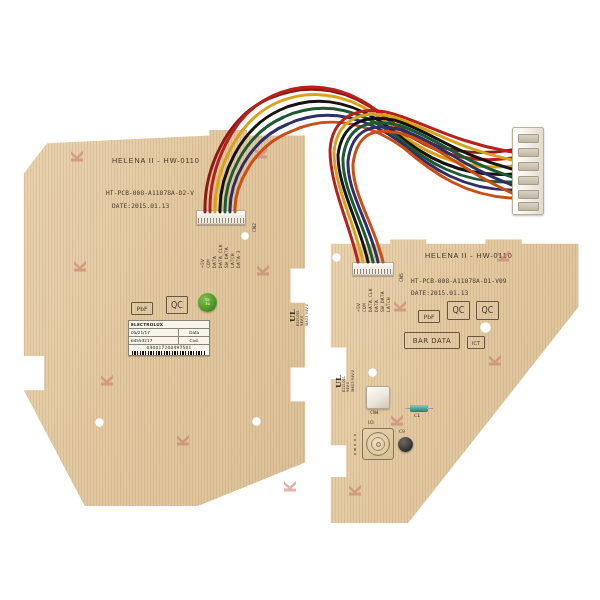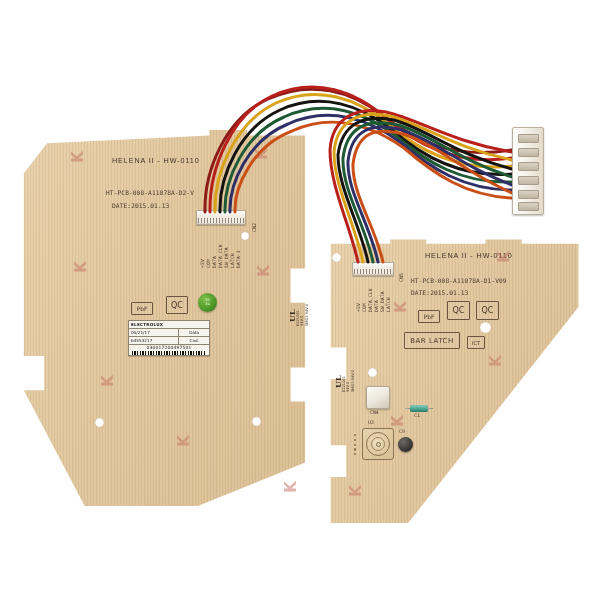--- a/index.html
+++ b/index.html
@@ -362,21 +362,21 @@
   <div class="kmark" style="left:392px; top:412px;">K</div>
   <div class="kmark" style="left:350px; top:482px;">K</div>
 
   <div class="hole" style="left:332px; top:253px; width:9px; height:9px;"></div>
   <div class="hole" style="left:480px; top:322px; width:11px; height:11px;"></div>
   <div class="hole" style="left:368px; top:368px; width:9px; height:9px;"></div>
 
   <div class="silkbox" style="left:418px; top:310px; width:20px; height:11px; font-size:6px;">PbF</div>
   <div class="silkbox" style="left:447px; top:301px; width:21px; height:17px; font-size:8px;">QC</div>
   <div class="silkbox" style="left:476px; top:301px; width:21px; height:17px; font-size:8px;">QC</div>
-  <div class="silkbox" style="left:404px; top:332px; width:54px; height:15px; font-size:7px; letter-spacing:0.5px;">BAR  LATCH</div>
+  <div class="silkbox" style="left:404px; top:332px; width:54px; height:15px; font-size:7px; letter-spacing:0.5px;">BAR  DATA</div>
   <div class="silkbox" style="left:467px; top:336px; width:16px; height:11px; font-size:5px;">ICT</div>
 
   <div class="ulmark" style="left:333px; top:388px;">UL</div>
   <div class="ulblock" style="left:342px; top:392px;">
     <span>E221061</span><br>
     <span>94V-0</span><br>
     <span>SMD3 94V-0</span>
   </div>
 
   <div class="conn" style="left:352px; top:262px; width:40px; height:12px;">

